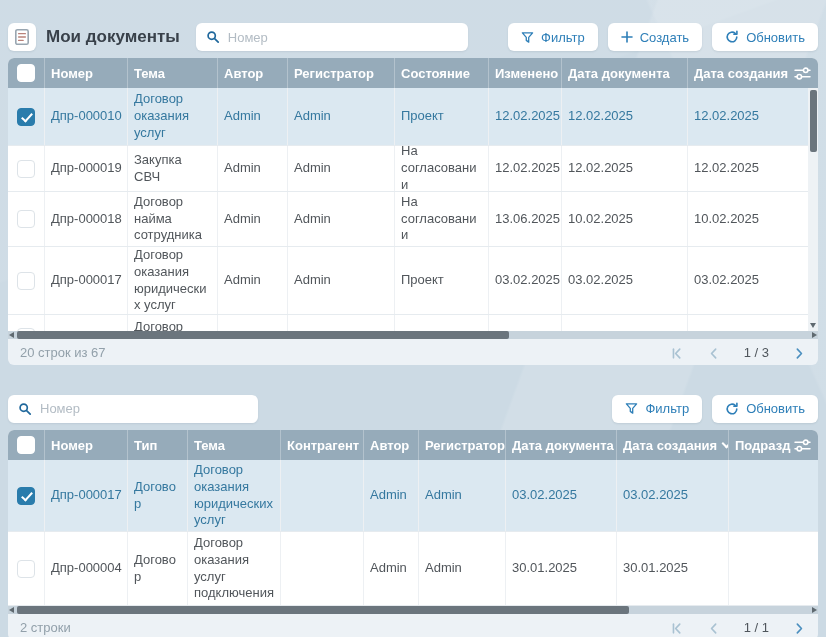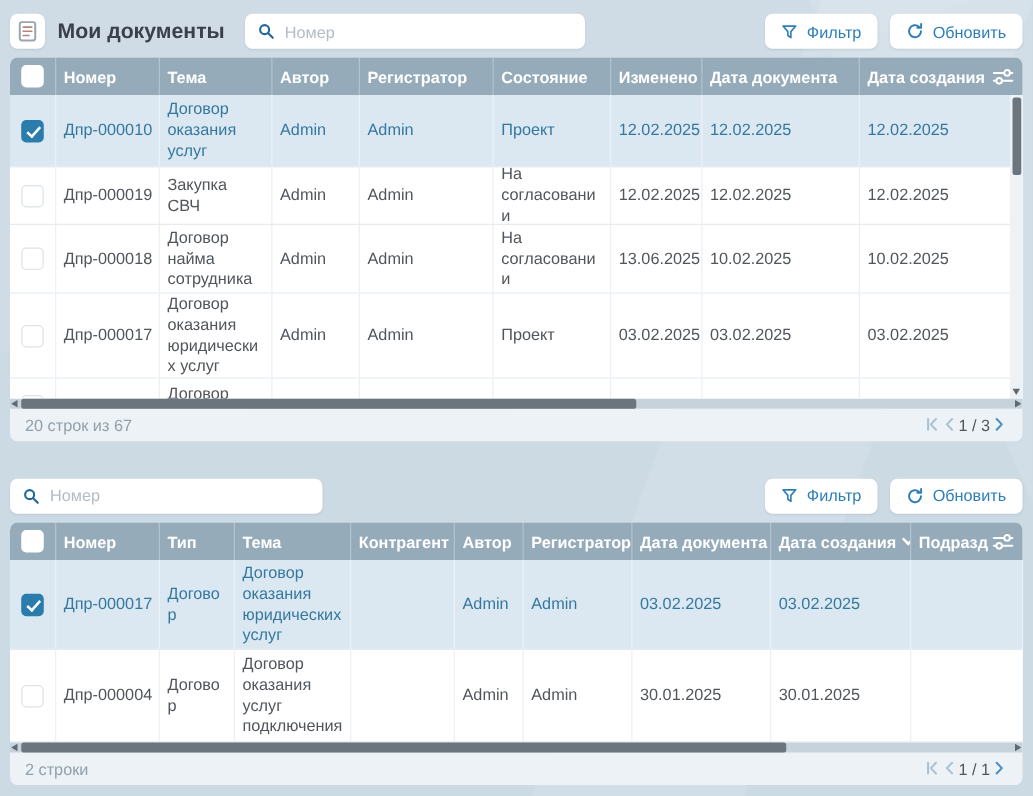--- a/index.html
+++ b/index.html
@@ -6,21 +6,21 @@
   html,body{width:826px;height:637px}
   body{
     font-family:"Liberation Sans",sans-serif;
     background-color:#ccdae4;
     background-image:
       linear-gradient(246deg, rgba(255,255,255,.10) 0 16%, transparent 16.3%),
       linear-gradient(110deg, transparent 62%, rgba(255,255,255,.12) 62.3% 78%, transparent 78.3%),
       linear-gradient(160deg, rgba(255,255,255,.06) 0 30%, transparent 30.3%);
     overflow:hidden;
   }
-  .page{width:826px;height:637px;padding:4px 8px}
+  .page{width:826px;height:637px;padding:16px 8px}
 
   
   .toolbar{display:flex;align-items:center;height:42px;gap:10px}
   .toolbar.t2{height:43px}
   .icon-btn{width:28px;height:28px;border-radius:6px;background:#fff;display:flex;align-items:center;justify-content:center;border:none;box-shadow:0 1px 2px rgba(60,80,100,.12);cursor:pointer;flex:0 0 auto}
   .page-title{font-size:17px;font-weight:700;color:#39414a;margin-right:6px;white-space:nowrap}
   .search{display:flex;align-items:center;background:#fff;border-radius:6px;height:28px;width:272px;padding:0 10px;gap:8px;box-shadow:0 1px 2px rgba(60,80,100,.10)}
   .search.s2{width:250px}
   .search input{border:none;outline:none;font-size:13px;color:#444;width:100%;background:transparent;font-family:inherit}
   .search input::placeholder{color:#b3bcc4}
@@ -73,21 +73,21 @@
   .p2 .hthumb{left:9px;width:612px}
   .harrow{position:absolute;top:1px;width:0;height:0;border-top:3.5px solid transparent;border-bottom:3.5px solid transparent;cursor:pointer}
   .harrow.left{left:1px;border-right:5px solid #5f6970}
   .harrow.right{right:1px;border-left:5px solid #5f6970}
   .vscroll{position:absolute;right:0;top:30px;bottom:8px;width:10px;background:#eef2f5}
   .vthumb{position:absolute;top:2px;left:1.5px;width:7px;height:62px;background:#6b757d;border-radius:2px;cursor:pointer}
   .varrow-down{position:absolute;bottom:3px;left:1.5px;width:0;height:0;border-left:3.5px solid transparent;border-right:3.5px solid transparent;border-top:5px solid #5f6970;cursor:pointer}
 
   
   .footer{height:26px;background:#edf2f6;border-radius:0 0 6px 6px;display:flex;align-items:center;padding:0 12px;color:#92a0aa;font-size:13px;width:810px}
-  .pager{margin-left:auto;display:flex;align-items:flex-start;gap:1px}
+  .pager{margin-left:auto;display:flex;align-items:flex-end;gap:24px}
   .pg-btn{display:flex;align-items:center;cursor:pointer}
   .pg-label{color:#4f565c;font-size:13px}
 
   .panel2{margin-top:22px}
 </style>
 </head>
 <body>
 
 <div class="page">
 
@@ -116,20 +116,28 @@
         <input type="text" placeholder="Номер" style="">
       </div>
       <div class="spacer"></div>
       <button class="btn">
         <span style="display:flex">
             <svg width="13" height="13" viewBox="0 0 14 14">
               <path d="M1.5 2h11L8.3 6.8V12l-2.6-1.9V6.8L1.5 2z" fill="none" stroke="#2e7fb8" stroke-width="1.4" stroke-linejoin="round"></path>
             </svg>
           </span>
         <span>Фильтр</span>
+      </button>
+      <button class="btn">
+        <span style="display:flex">
+            <svg width="12" height="12" viewBox="0 0 12 12">
+              <path d="M6 1v10M1 6h10" stroke="#2e7fb8" stroke-width="1.6" stroke-linecap="round"></path>
+            </svg>
+          </span>
+        <span>Создать</span>
       </button>
       <button class="btn">
         <span style="display:flex">
             <svg width="14" height="14" viewBox="0 0 14 14">
               <path d="M11.8 7a4.8 4.8 0 1 1-1.6-3.6" fill="none" stroke="#2e7fb8" stroke-width="1.6" stroke-linecap="round"></path>
               <path d="M11.9 1.2v3h-3" fill="none" stroke="#2e7fb8" stroke-width="1.6" stroke-linecap="round" stroke-linejoin="round"></path>
             </svg>
           </span>
         <span>Обновить</span>
       </button>

